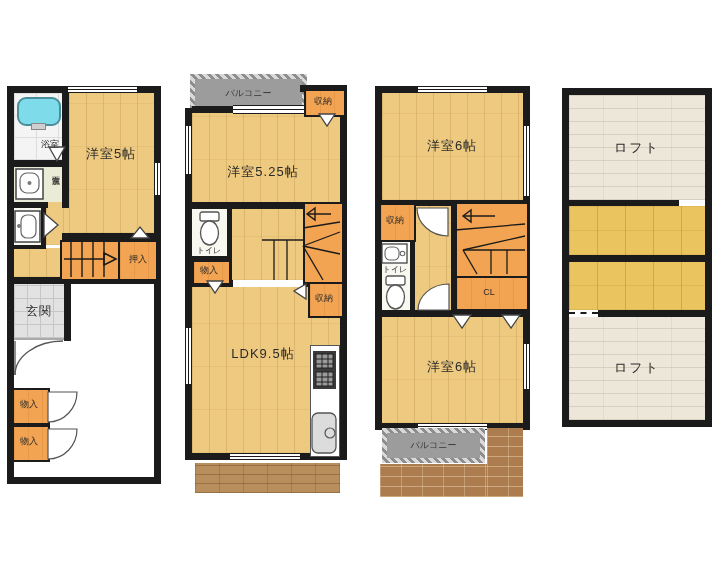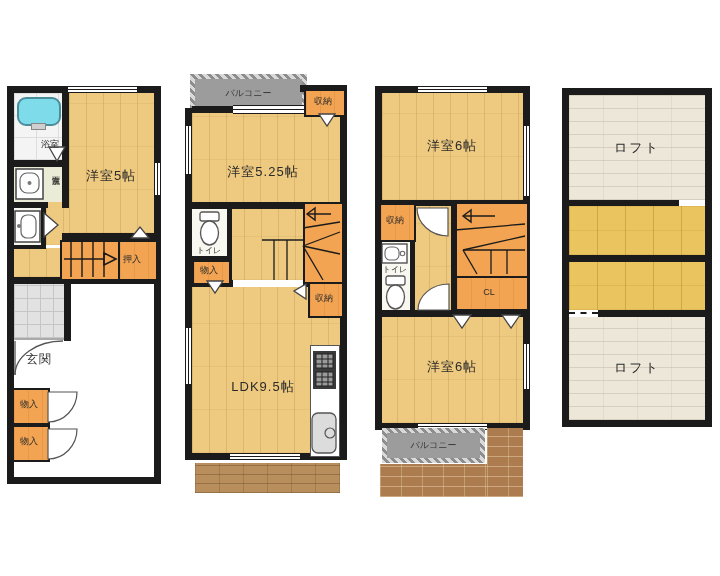--- a/index.html
+++ b/index.html
@@ -121,23 +121,23 @@
   </svg>
   <svg style="left:43px;top:212px;" width="16" height="26">
     <polygon points="1,1 1,25 15,13" fill="#fff" stroke="#444" stroke-width="1.3"></polygon>
   </svg>
   <svg style="left:130px;top:226px;" width="20" height="13">
     <polygon points="1,12 19,12 10,1" fill="#fff" stroke="#444" stroke-width="1.3"></polygon>
   </svg>
 
   <div class="label label-s" style="left:50px;top:144px;">浴室</div>
   <div class="label label-xs vtext" style="left:49px;top:170px;height:36px;">洗面室</div>
-  <div class="label" style="left:111px;top:176px;">洋室5帖</div>
-  <div class="label label-s" style="left:132px;top:259px;">押入</div>
-  <div class="label" style="left:39px;top:311px;font-size:12px;margin-top:48px;">玄関</div>
+  <div class="label" style="left:111px;top:154px;">洋室5帖</div>
+  <div class="label label-s" style="left:138px;top:259px;">押入</div>
+  <div class="label" style="left:39px;top:311px;font-size:12px;">玄関</div>
   <div class="label label-s" style="left:29px;top:404px;">物入</div>
   <div class="label label-s" style="left:29px;top:441px;">物入</div>
 
   <div class="balc-outer" style="left:190px;top:74px;width:117px;height:39px;">
     <div class="balc-inner">
       <span class="label-s" style="color:#333;">バルコニー</span>
     </div>
   </div>
 
   <div class="wood" style="left:192px;top:112px;width:148px;height:91px;"></div>
@@ -213,21 +213,21 @@
   </svg>
   <svg style="left:293px;top:283px;" width="14" height="17">
     <polygon points="13,1 13,16 1,8" fill="#fff" stroke="#444" stroke-width="1.3"></polygon>
   </svg>
 
   <div class="label label-s" style="left:323px;top:101px;">収納</div>
   <div class="label" style="left:263px;top:172px;">洋室5.25帖</div>
   <div class="label label-xs" style="left:209px;top:250px;">トイレ</div>
   <div class="label label-s" style="left:209px;top:270px;">物入</div>
   <div class="label label-s" style="left:324px;top:298px;">収納</div>
-  <div class="label" style="left:263px;top:387px;">LDK9.5帖</div>
+  <div class="label" style="left:263px;top:354px;">LDK9.5帖</div>
 
   <div class="wood" style="left:382px;top:93px;width:141px;height:107px;"></div>
   <div class="wroom" style="left:379px;top:241px;width:31px;height:72px;"></div>
   <div class="wood" style="left:412px;top:200px;width:39px;height:110px;"></div>
   <div class="wood" style="left:380px;top:317px;width:143px;height:106px;"></div>
 
   <div class="wall" style="left:375px;top:86px;width:155px;height:7px;"></div>
   <div class="wall" style="left:375px;top:86px;width:7px;height:344px;"></div>
   <div class="wall" style="left:523px;top:86px;width:7px;height:344px;"></div>
   <div class="wall" style="left:375px;top:423px;width:155px;height:7px;"></div>

